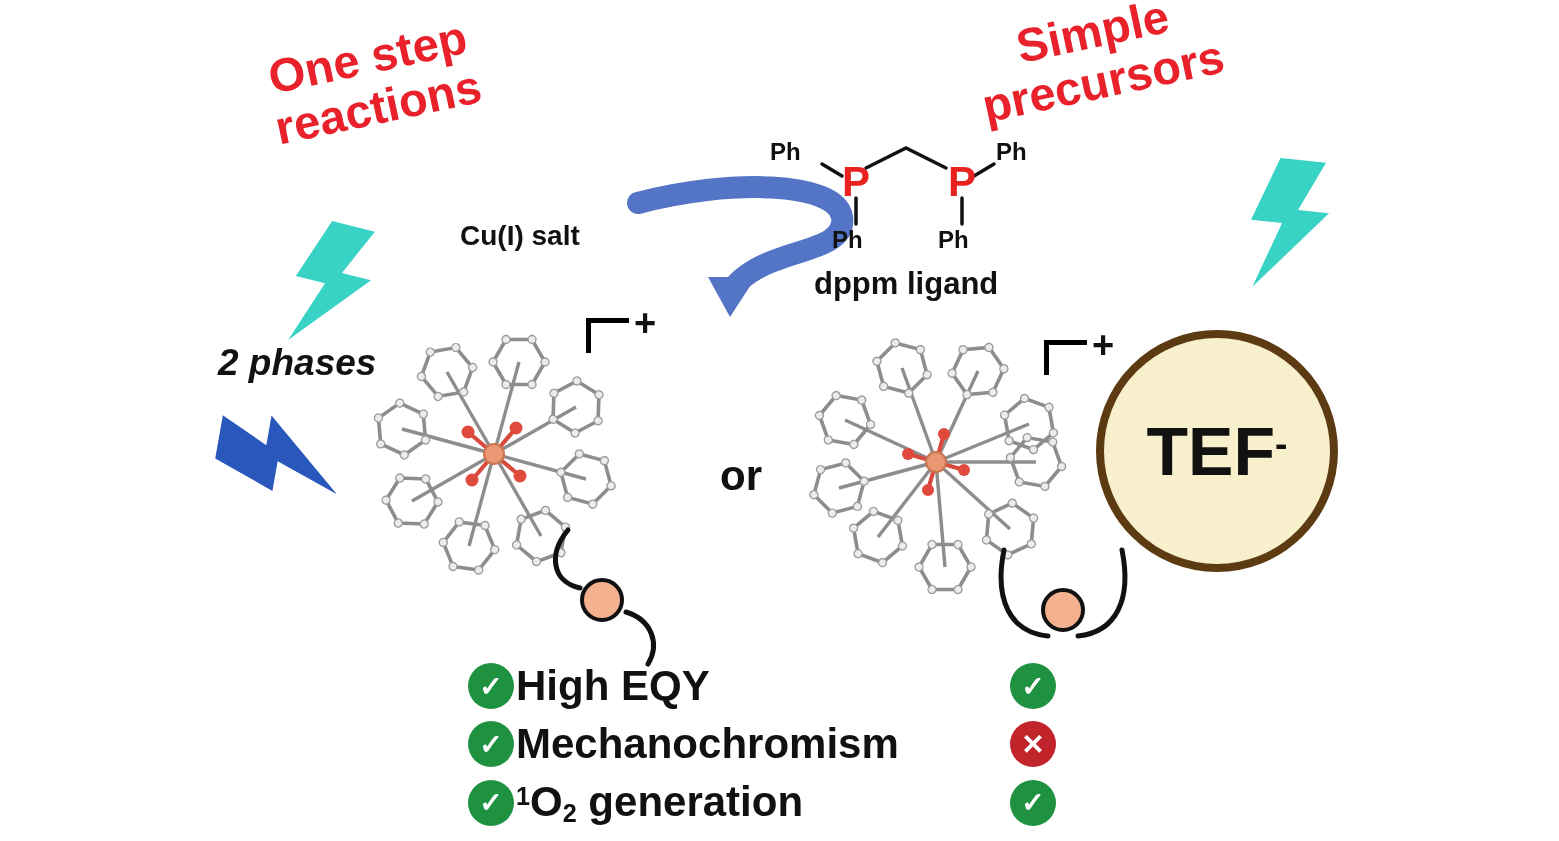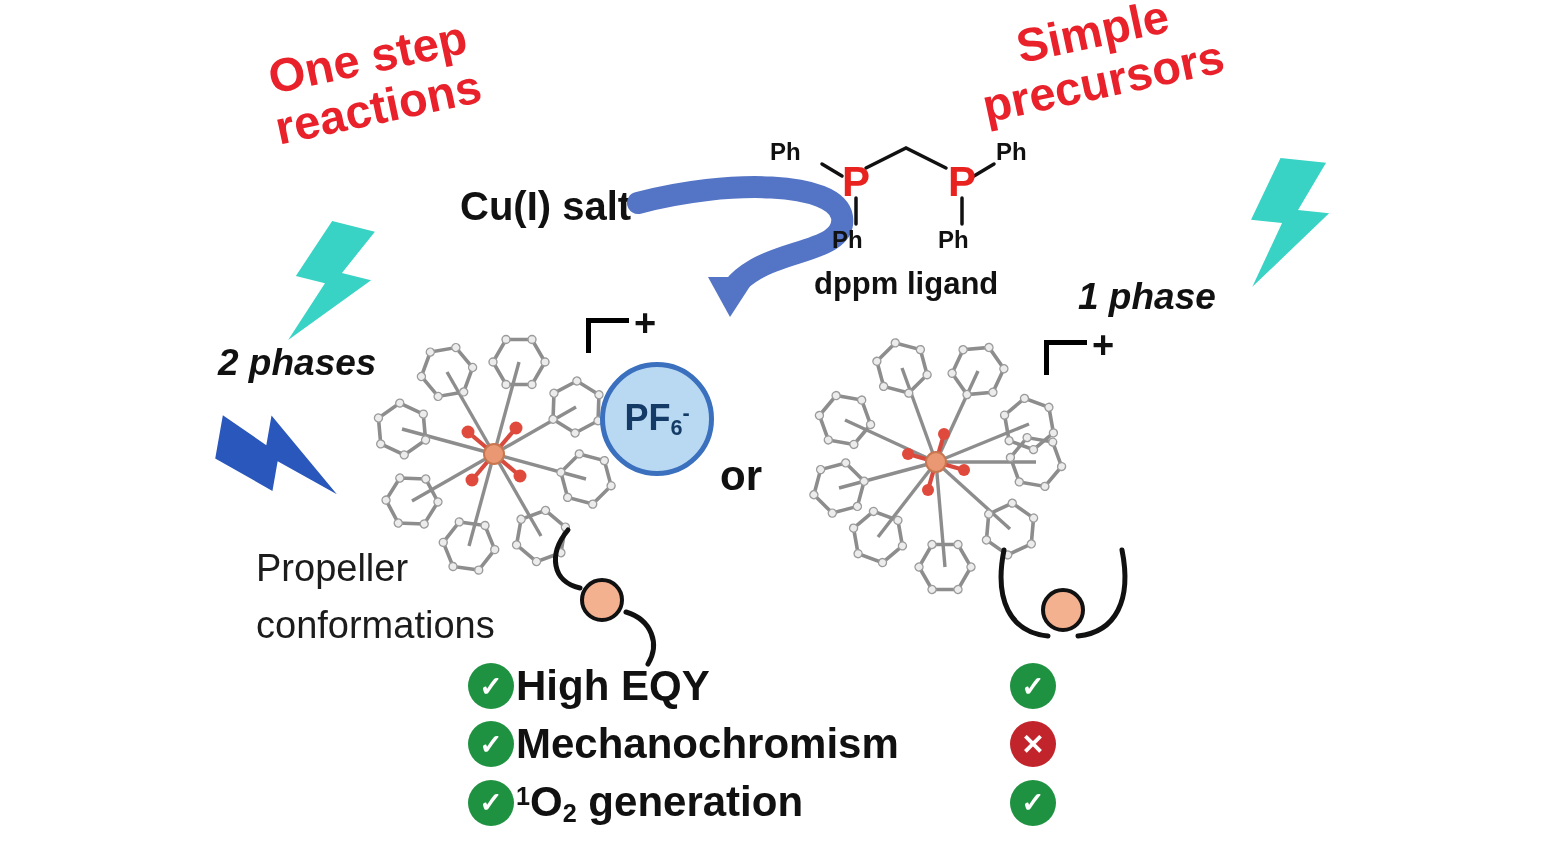--- a/index.html
+++ b/index.html
@@ -1,21 +1,21 @@
 <!DOCTYPE html>
 <html style="--red_accent: #e8212a; --teal_bolt: #38d3c4; --blue_bolt: #2a57bb; --arrow_blue: #5474c5; --pf6_fill: #b9d9f2; --pf6_border: #3a70be; --pf6_text: #143a66; --tef_fill: #f8f0cc; --tef_border: #5c3a12; --green_badge: #1f9241; --red_badge: #c2242b; --salmon: #f3b190; --p_red: #e8231f;"><head>
 <meta charset="utf-8">
 <style>
   html,body{margin:0;padding:0;background:#fff;}
   #scene{position:relative;width:1559px;height:841px;background:#ffffff;overflow:hidden;
          font-family:"Liberation Sans",sans-serif;color:#111;}
   .abs{position:absolute;}
   .rot-red{color:var(--red_accent);font-weight:bold;text-align:center;line-height:1.08;
            transform:rotate(-12deg);font-size:47px;}
-  .cu-salt{font-size:40px;font-weight:bold;}
+  .cu-salt{font-size:28px;font-weight:bold;margin-top:36px;}
   .ph{font-size:24px;font-weight:bold;}
   .patom{font-size:42px;font-weight:bold;color:var(--p_red);}
   .dppm-label{font-size:31px;font-weight:bold;}
   .phases{font-size:37px;font-weight:bold;font-style:italic;}
   .bracket{width:38px;height:30px;border-left:5px solid #000;border-top:5px solid #000;}
   .plus{font-size:38px;font-weight:bold;}
   .pf6{left:600px;top:362px;width:104px;height:104px;border-radius:50%;
        background:var(--pf6_fill);border:5px solid var(--pf6_border);
        display:flex;align-items:center;justify-content:center;
        font-weight:bold;font-size:36px;color:var(--pf6_text);}
@@ -98,21 +98,20 @@
       <use href="#boltshape"></use>
     </svg>
   <svg class="abs bolt blue" style="left:232px;top:388px;transform:rotate(-80deg)" width="100" height="132" viewBox="0 0 100 130">
       <use href="#boltshape"></use>
     </svg>
   <svg class="abs bolt" style="left:1238px;top:158px;transform:rotate(6deg)" width="104" height="138" viewBox="0 0 100 130">
       <use href="#boltshape"></use>
     </svg>
 
   <span class="abs phases" style="left:218px;top:342px">2 phases</span>
-  <span class="abs phases" style="left:1078px;top:276px">1 phase</span>
 
   <svg class="abs" style="left:328px;top:288px" width="332" height="332" viewBox="-166 -166 332 332">
     <g stroke="#8d8d8d" stroke-width="3.4">
       <line x1="0" y1="0" x2="92" y2="25"></line>
         <line x1="0" y1="0" x2="47" y2="82"></line>
       <line x1="0" y1="0" x2="-25" y2="92"></line>
         <line x1="0" y1="0" x2="-82" y2="47"></line>
       <line x1="0" y1="0" x2="-92" y2="-25"></line>
         <line x1="0" y1="0" x2="-47" y2="-82"></line>
       <line x1="0" y1="0" x2="25" y2="-92"></line>
@@ -134,23 +133,20 @@
     </g>
     <circle cx="26" cy="22" r="6.5" fill="#e04a3c"></circle>
       <circle cx="-22" cy="26" r="6.5" fill="#e04a3c"></circle>
     <circle cx="-26" cy="-22" r="6.5" fill="#e04a3c"></circle>
       <circle cx="22" cy="-26" r="6.5" fill="#e04a3c"></circle>
     <circle cx="0" cy="0" r="10" fill="#ea9873" stroke="#c8764f" stroke-width="2"></circle>
   </svg>
 
   <div class="abs bracket" style="left:586px;top:318px"></div>
   <span class="abs plus" style="left:634px;top:302px">+</span>
-  <div class="abs pf6">
-    <span><span>PF</span><sub class="chem">6</sub><sup class="chem">-</sup></span>
-  </div>
 
   <span class="abs or-label" style="left:720px;top:452px">or</span>
 
   <svg class="abs" style="left:772px;top:298px" width="328" height="328" viewBox="-164 -164 328 328">
     <g stroke="#8d8d8d" stroke-width="3.4">
       <line x1="0" y1="0" x2="100" y2="0"></line>
         <line x1="0" y1="0" x2="74" y2="67"></line>
       <line x1="0" y1="0" x2="9" y2="105"></line>
         <line x1="0" y1="0" x2="-58" y2="75"></line>
       <line x1="0" y1="0" x2="-97" y2="26"></line>
@@ -176,25 +172,24 @@
     </g>
     <circle cx="28" cy="8" r="6" fill="#e04a3c"></circle>
       <circle cx="-8" cy="28" r="6" fill="#e04a3c"></circle>
     <circle cx="-28" cy="-8" r="6" fill="#e04a3c"></circle>
       <circle cx="8" cy="-28" r="6" fill="#e04a3c"></circle>
     <circle cx="0" cy="0" r="10" fill="#ea9873" stroke="#c8764f" stroke-width="2"></circle>
   </svg>
 
   <div class="abs bracket" style="left:1044px;top:340px"></div>
   <span class="abs plus" style="left:1092px;top:324px">+</span>
-
-  <div class="abs propeller">
-    <div>Propeller</div>
-    <div>conformations</div>
-  </div>
+  <div class="abs tef">
+    <span><span>TEF</span><sup class="tef-sup">-</sup></span>
+  </div>
+
 
   <svg class="abs" style="left:534px;top:526px" width="140" height="142" viewBox="0 0 140 142">
     <path d="M 34,4 C 14,28 18,56 46,62" fill="none" stroke="#111" stroke-width="5" stroke-linecap="round"></path>
     <path d="M 92,86 C 118,94 126,118 114,138" fill="none" stroke="#111" stroke-width="5" stroke-linecap="round"></path>
     <circle cx="68" cy="74" r="20" style="fill:var(--salmon)" stroke="#111" stroke-width="4"></circle>
   </svg>
   <svg class="abs" style="left:988px;top:546px" width="150" height="132" viewBox="0 0 150 132">
     <path d="M 16,4 C 6,54 22,86 60,90" fill="none" stroke="#111" stroke-width="5" stroke-linecap="round"></path>
     <path d="M 134,4 C 144,54 128,86 90,90" fill="none" stroke="#111" stroke-width="5" stroke-linecap="round"></path>
     <circle cx="75" cy="64" r="20" style="fill:var(--salmon)" stroke="#111" stroke-width="4"></circle>

